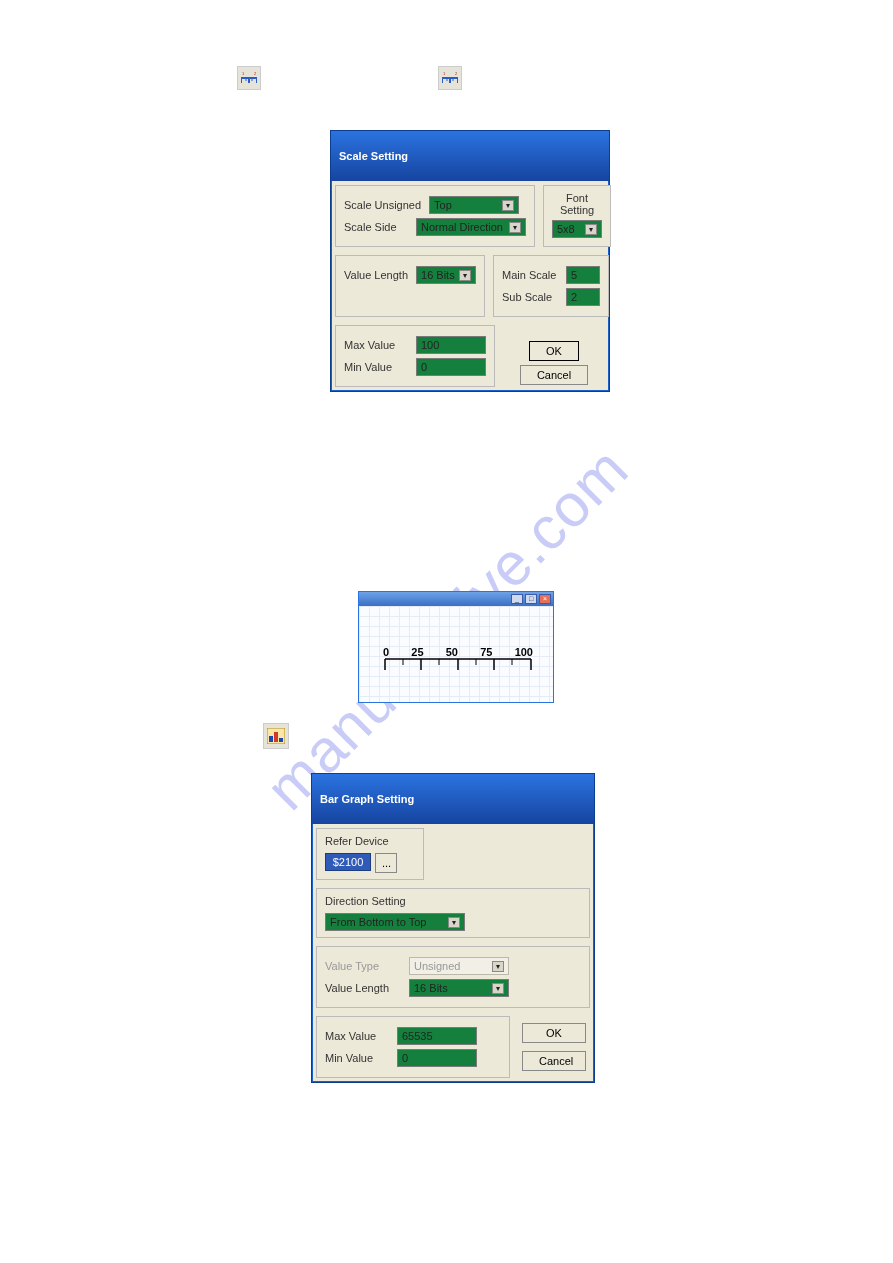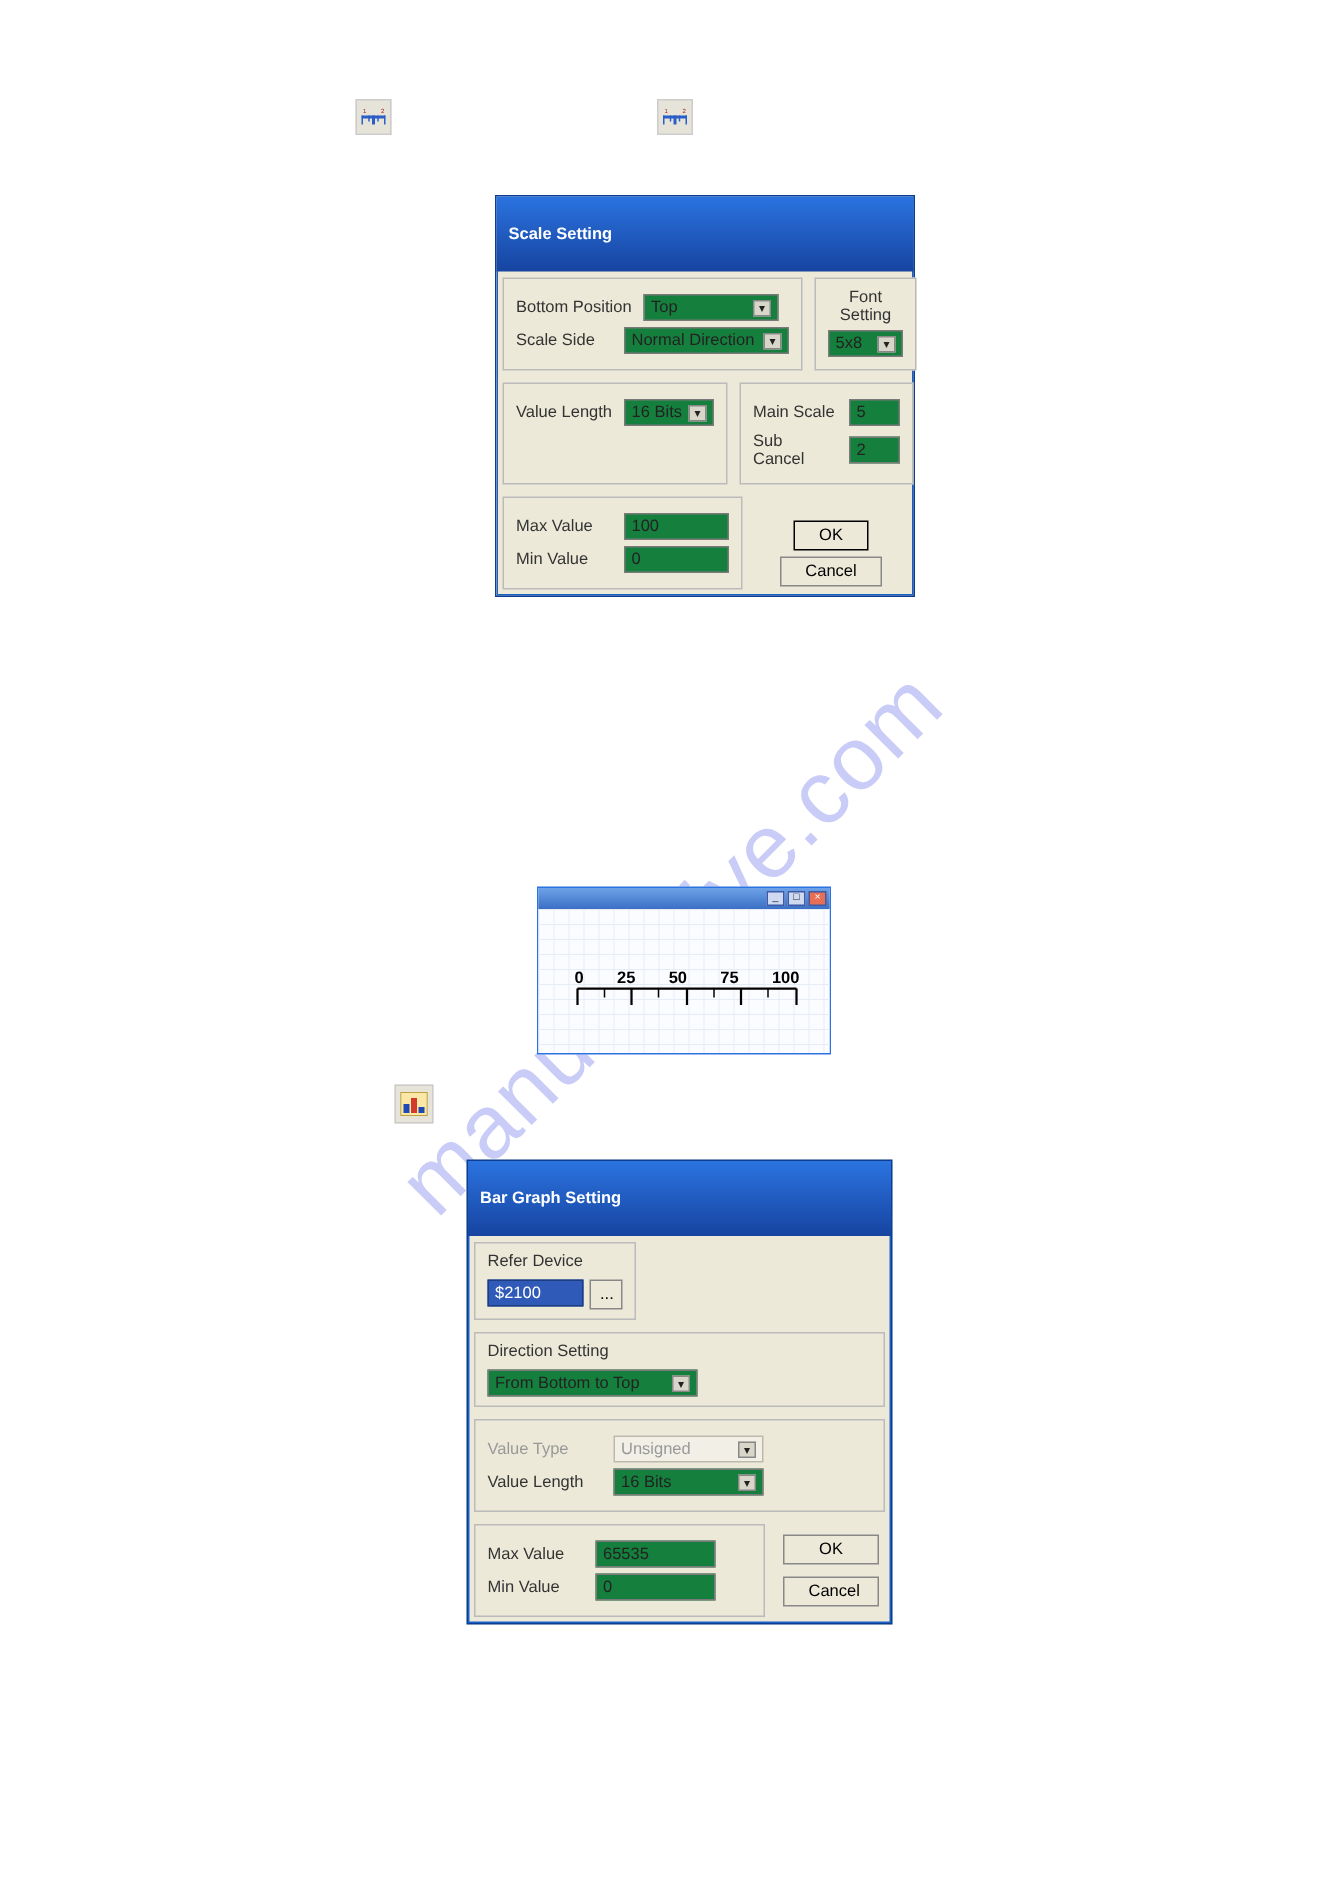--- a/index.html
+++ b/index.html
@@ -151,21 +151,21 @@
     <text x="13" y="4" font-size="4" fill="#a22">2</text>
   </svg>
 </div>
 
 <div class="dialog" style="left:330px; top:130px; width:280px;">
   <div class="titlebar">Scale Setting</div>
 
   <div style="display:flex;">
     <div class="group" style="flex:1;">
       <div class="row">
-        <span class="lbl">Bottom Position</span>
+        <span class="lbl">Scale Unsigned</span>
         <div class="combo" style="width:90px">
           <span>Top</span>
           <span class="ar">▾</span>
         </div>
       </div>
       <div class="row">
         <span class="lbl">Scale Side</span>
         <div class="combo" style="width:110px">
           <span>Normal Direction</span>
           <span class="ar">▾</span>
@@ -190,21 +190,21 @@
           <span class="ar">▾</span>
         </div>
       </div>
     </div>
     <div class="group" style="width:118px;">
       <div class="row">
         <span class="lbl2">Main Scale</span>
         <input class="txt" style="width: 34px;" value="5">
       </div>
       <div class="row">
-        <span class="lbl2">Sub Cancel</span>
+        <span class="lbl2">Sub Scale</span>
         <input class="txt" style="width: 34px;" value="2">
       </div>
     </div>
   </div>
 
   <div style="display:flex;">
     <div class="group" style="flex:1;">
       <div class="row">
         <span class="lbl">Max Value</span>
         <input class="txt" style="width: 70px;" value="100">
@@ -263,21 +263,21 @@
   </div>
 </div>
 
 <div class="dialog" style="left:311px; top:773px; width:284px;">
   <div class="titlebar">Bar Graph Setting</div>
 
   <div style="display:flex;flex-direction:column;">
     <div class="group" style="width:108px;">
       <div style="font-size:11px; margin-bottom:6px;">Refer Device</div>
       <div style="display:flex; gap:4px;">
-        <input class="txt" style="width: 64px; background: rgb(47, 90, 184); color: rgb(255, 255, 255); border-color: rgb(28, 61, 128);" value="$2100">
+        <input class="txt" style="width: 46px; background: rgb(47, 90, 184); color: rgb(255, 255, 255); border-color: rgb(28, 61, 128); text-align: center;" value="$2100">
         <button class="btn" style="padding:0 6px; width:22px;">...</button>
       </div>
     </div>
     <div class="group" style="flex:1;">
       <div style="font-size:11px; margin-bottom:6px;">Direction Setting</div>
       <div class="combo" style="width:140px">
         <span>From Bottom to Top</span>
         <span class="ar">▾</span>
       </div>
     </div>

